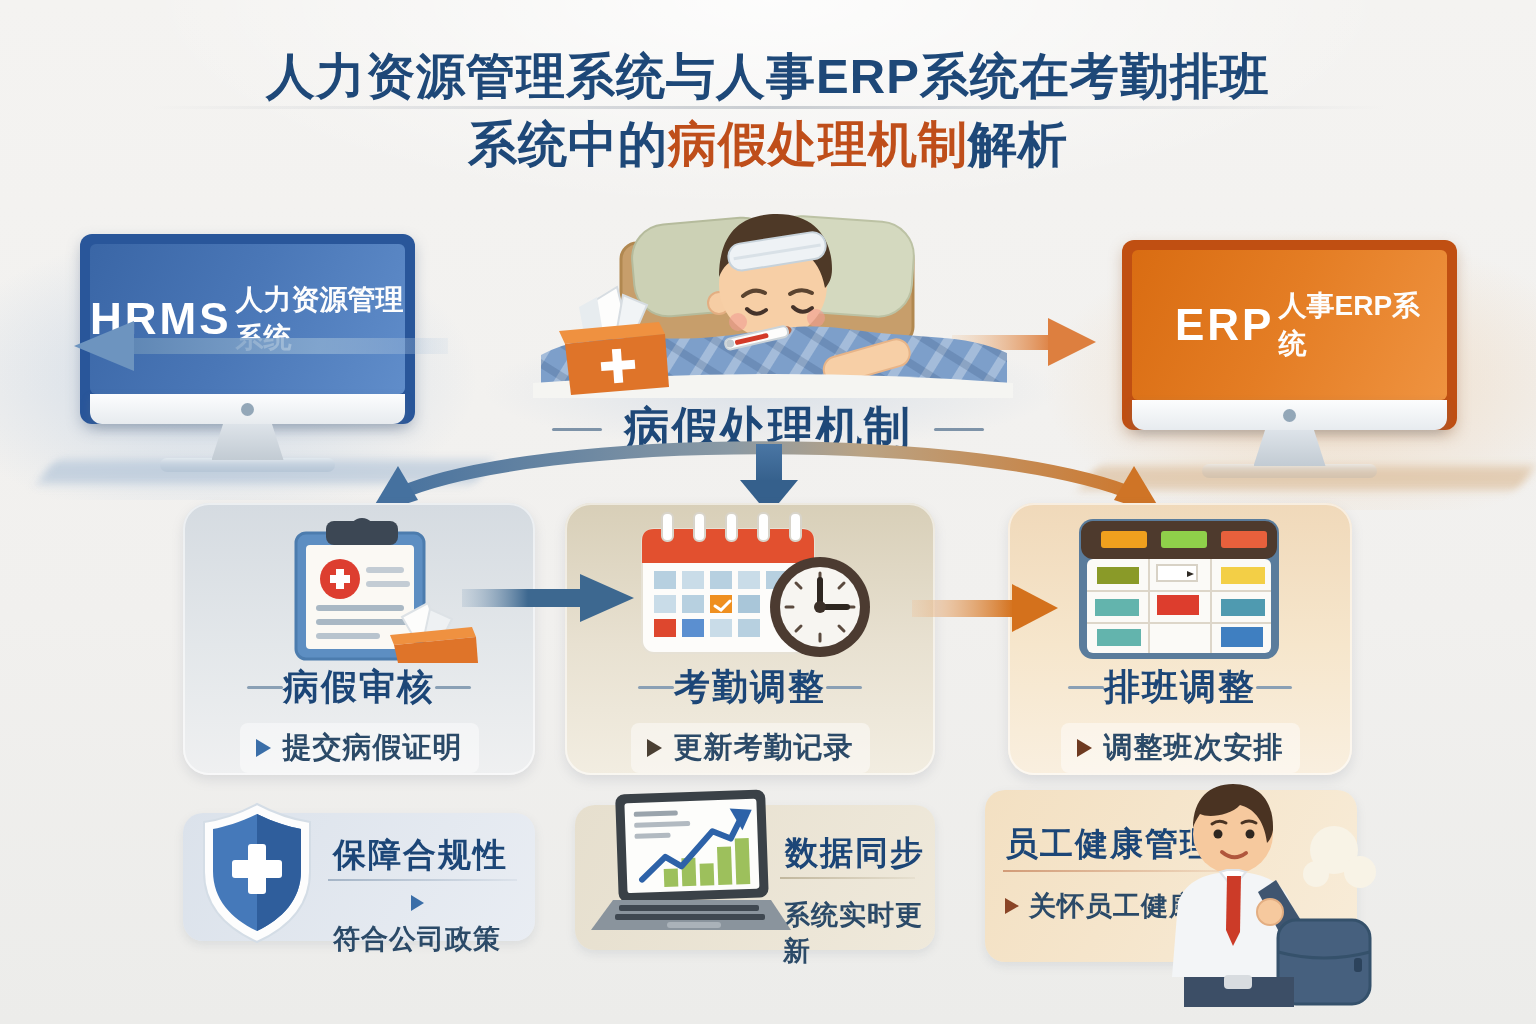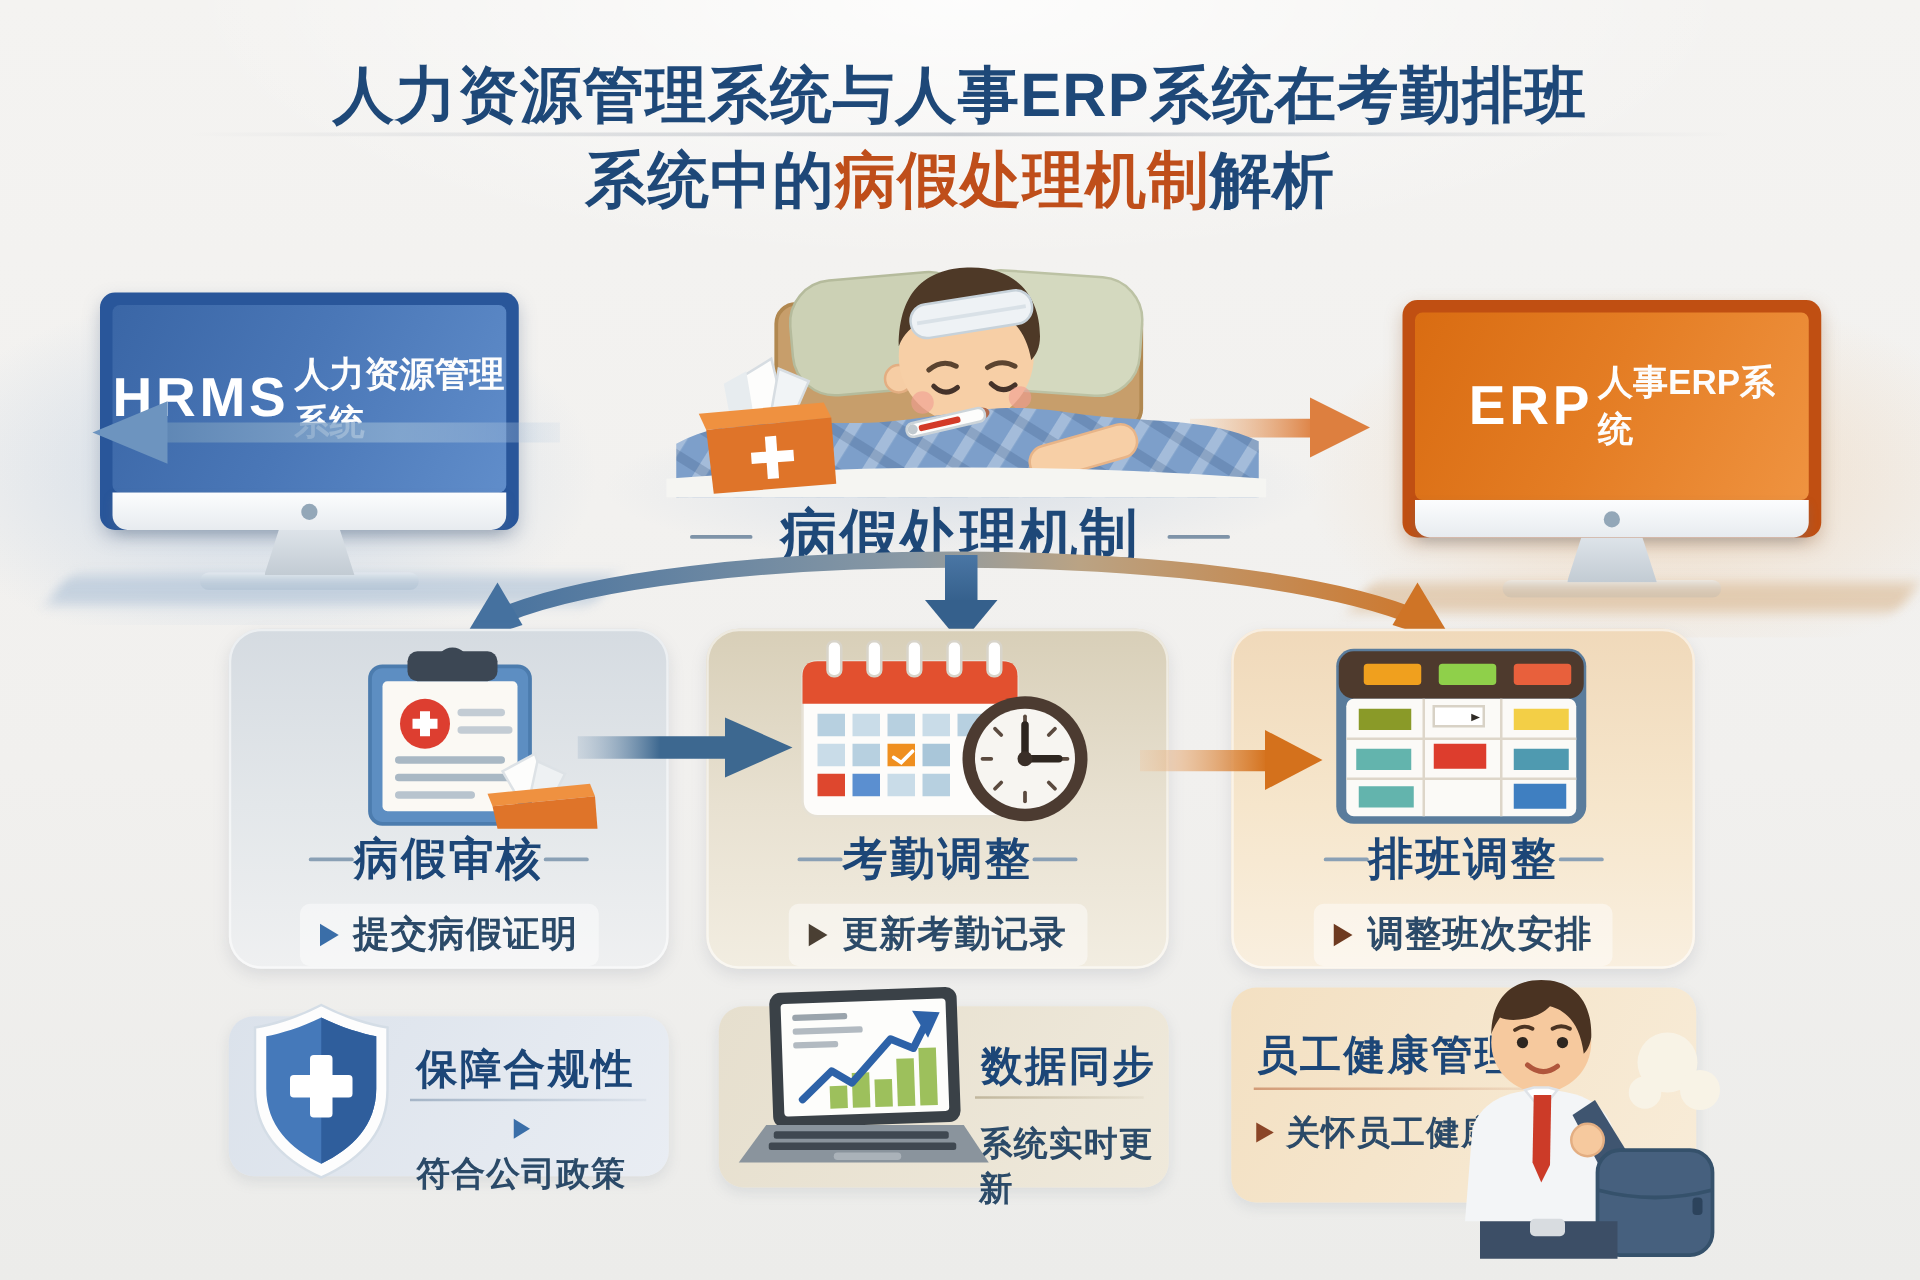--- a/index.html
+++ b/index.html
@@ -50,21 +50,21 @@
   
   .center-label{position:absolute;left:0;right:0;top:398px;display:flex;align-items:center;justify-content:center;gap:22px;}
   .center-label .txt{font-size:46px;font-weight:800;color:#1e4878;letter-spacing:2px;}
   .label-dash{width:50px;height:3px;background:#7e93a8;border-radius:2px;}
 
   
   .pbox{position:absolute;top:503px;height:272px;border-radius:26px;
     box-shadow:0 5px 12px rgba(120,130,145,.18), inset 0 0 0 2px rgba(255,255,255,.55);}
   .pbox-1{left:183px;width:352px;background:linear-gradient(#d5dbe1 0%,#e3e7ea 52%,#eff0f1 100%);}
   .pbox-2{left:565px;width:370px;background:linear-gradient(#d8cfb8 0%,#e8e1d1 52%,#f2ede1 100%);}
-  .pbox-3{left:985px;width:371px;background:linear-gradient(#f0d9ba 0%,#f6e6cc 52%,#f9efdf 100%);}
+  .pbox-3{left:1008px;width:344px;background:linear-gradient(#f0d9ba 0%,#f6e6cc 52%,#f9efdf 100%);}
   .pbox .icon-wrap{position:absolute;top:4px;left:0;right:0;display:flex;justify-content:center;}
   .box-title-row{position:absolute;top:160px;left:0;right:0;display:flex;align-items:center;justify-content:center;}
   .box-title{font-size:36px;font-weight:800;color:#1c4677;letter-spacing:2px;}
   .dash{width:36px;height:3px;background:#8aa0b5;border-radius:2px;}
   .box-sub-row{position:absolute;top:220px;left:0;right:0;display:flex;align-items:center;justify-content:center;gap:12px;}
   .box-sub-inner{display:flex;align-items:center;gap:12px;background:rgba(255,255,255,.45);padding:5px 16px;border-radius:8px;}
   .box-sub{font-size:29px;font-weight:700;color:#2b4a68;letter-spacing:1px;}
   .tri{width:0;height:0;border-top:9px solid transparent;border-bottom:9px solid transparent;}
   .tri-blue{border-left:15px solid #3a6ea8;}
   .tri-dark{border-left:15px solid #4a3f33;}

